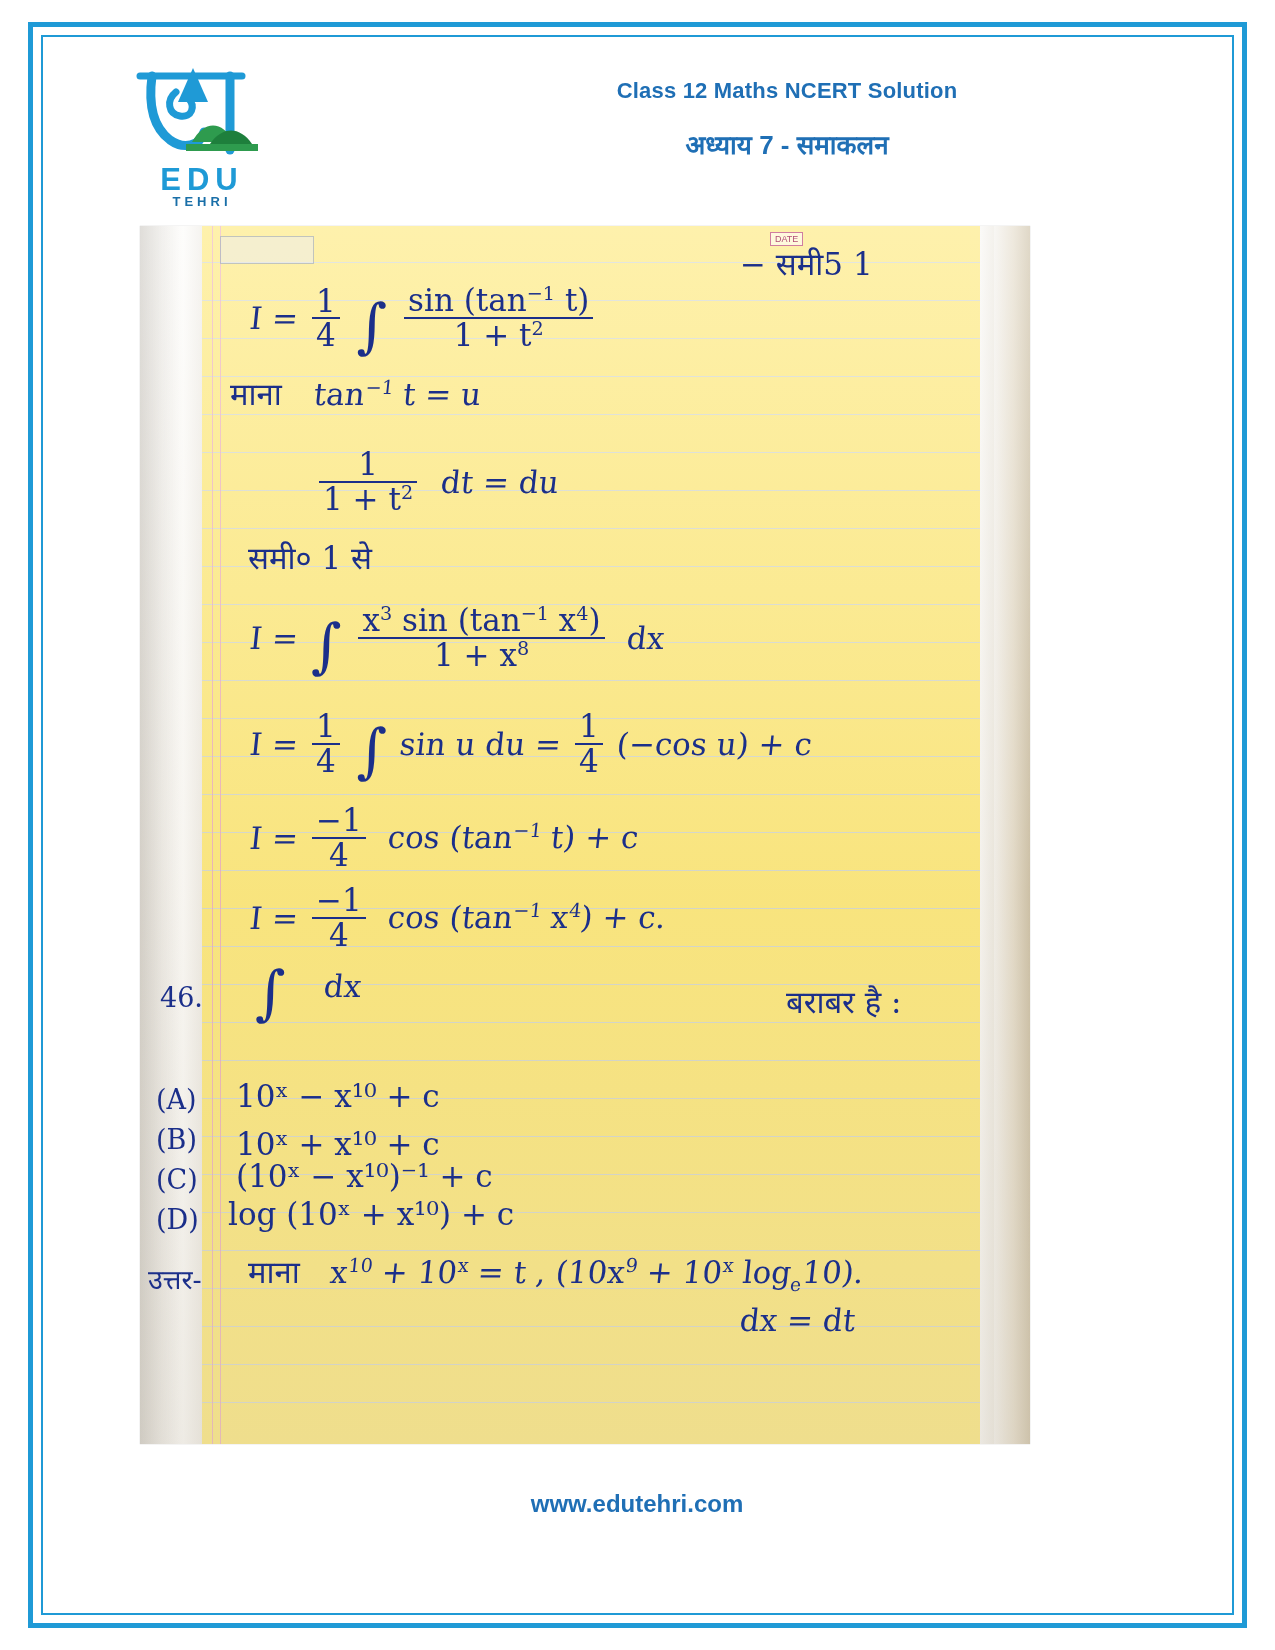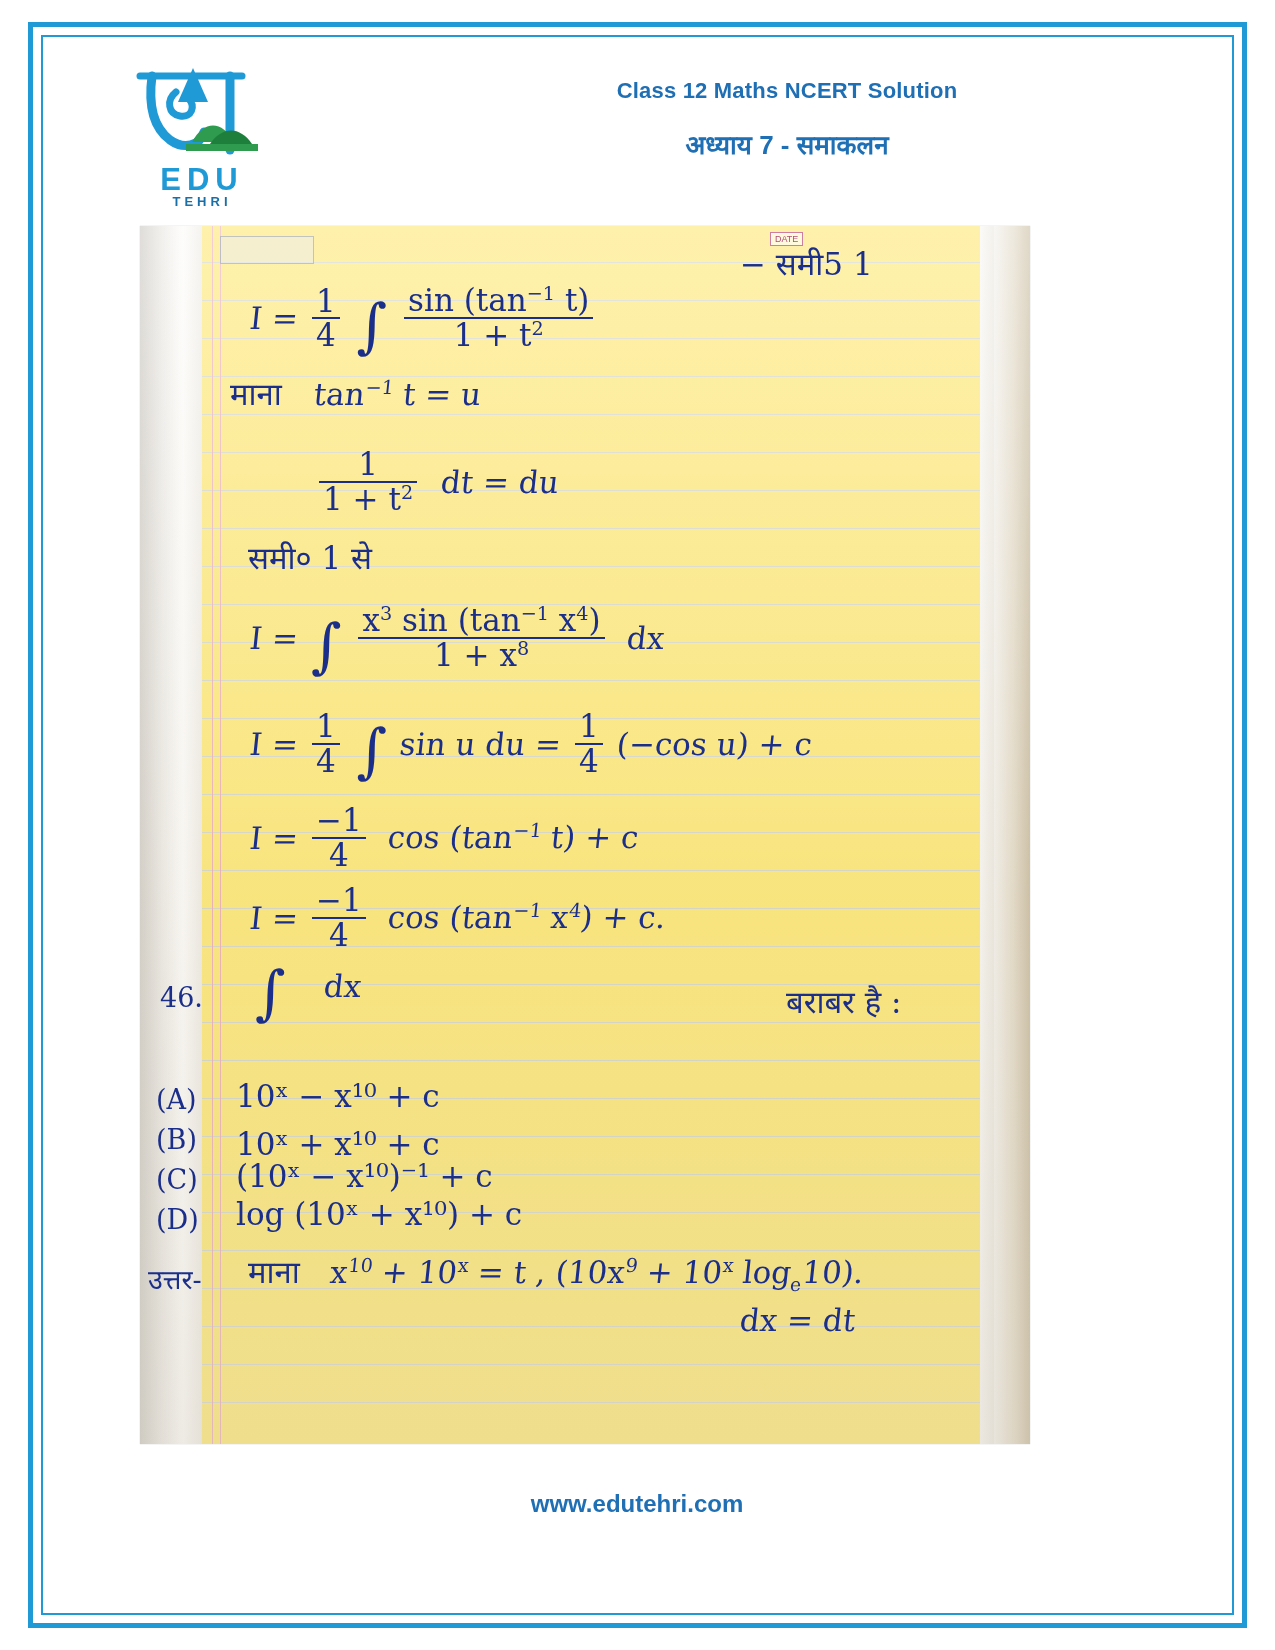--- a/index.html
+++ b/index.html
@@ -374,21 +374,21 @@
   <div class="hw sz-md" style="left:16px; top:858px;">(A)</div>
   <div class="hw sz-lg" style="left:96px; top:852px;">10ˣ − x¹⁰ + c</div>
 
   <div class="hw sz-md" style="left:16px; top:898px;">(B)</div>
   <div class="hw sz-lg" style="left:96px; top:892px;margin-top:8px;">10ˣ + x¹⁰ + c</div>
 
   <div class="hw sz-md" style="left:16px; top:938px;">(C)</div>
   <div class="hw sz-lg" style="left:96px; top:932px;">(10ˣ − x¹⁰)⁻¹ + c</div>
 
   <div class="hw sz-md" style="left:16px; top:978px;">(D)</div>
-  <div class="hw sz-lg" style="left:96px; top:970px;text-align:center;">log (10ˣ + x¹⁰) + c</div>
+  <div class="hw sz-lg" style="left:88px; top:970px;text-align:center;">log (10ˣ + x¹⁰) + c</div>
 
   <div class="hw sz-md" style="left:8px; top:1034px;">उत्तर-</div>
   <div class="hw sz-lg" style="left:108px; top:1024px;">
     <span>माना</span>
     <span class="slant" style="margin-left:20px;">x<sup>10</sup> + 10<sup>x</sup> = t , (10x<sup>9</sup> + 10<sup>x</sup> log<sub style="font-size:.6em">e</sub>10).</span>
   </div>
   <div class="hw sz-lg" style="left:600px; top:1076px;">
     <span class="slant">dx = dt</span>
   </div>
 

